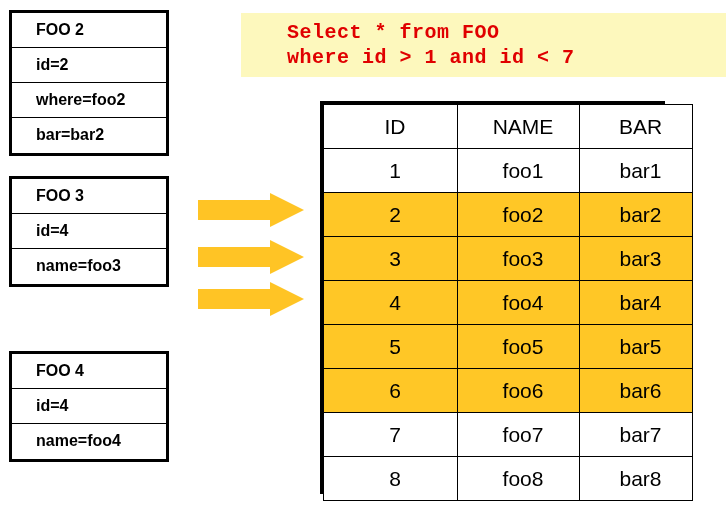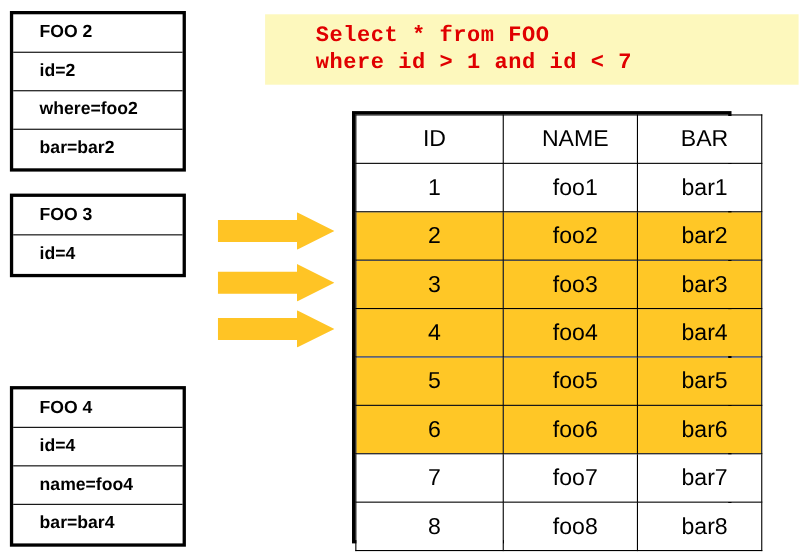--- a/index.html
+++ b/index.html
@@ -123,27 +123,27 @@
 <div class="foo-box foo-box-2">
   <div class="foo-row">FOO 2</div>
   <div class="foo-row">id=2</div>
   <div class="foo-row">where=foo2</div>
   <div class="foo-row">bar=bar2</div>
 </div>
 
 <div class="foo-box foo-box-3">
   <div class="foo-row">FOO 3</div>
   <div class="foo-row">id=4</div>
+  <div class="foo-row">name=foo3</div>
 </div>
 
 <div class="foo-box foo-box-4">
   <div class="foo-row">FOO 4</div>
   <div class="foo-row">id=4</div>
   <div class="foo-row">name=foo4</div>
-  <div class="foo-row">bar=bar4</div>
 </div>
 
 <div class="arrow arrow-1">
   <svg viewBox="0 0 106 34" preserveAspectRatio="none" aria-hidden="true">
     <polygon points="0,7 72,7 72,0 106,17 72,34 72,27 0,27" fill="#ffc425"></polygon>
   </svg>
 </div>
 <div class="arrow arrow-2">
   <svg viewBox="0 0 106 34" preserveAspectRatio="none" aria-hidden="true">
     <polygon points="0,7 72,7 72,0 106,17 72,34 72,27 0,27" fill="#ffc425"></polygon>

